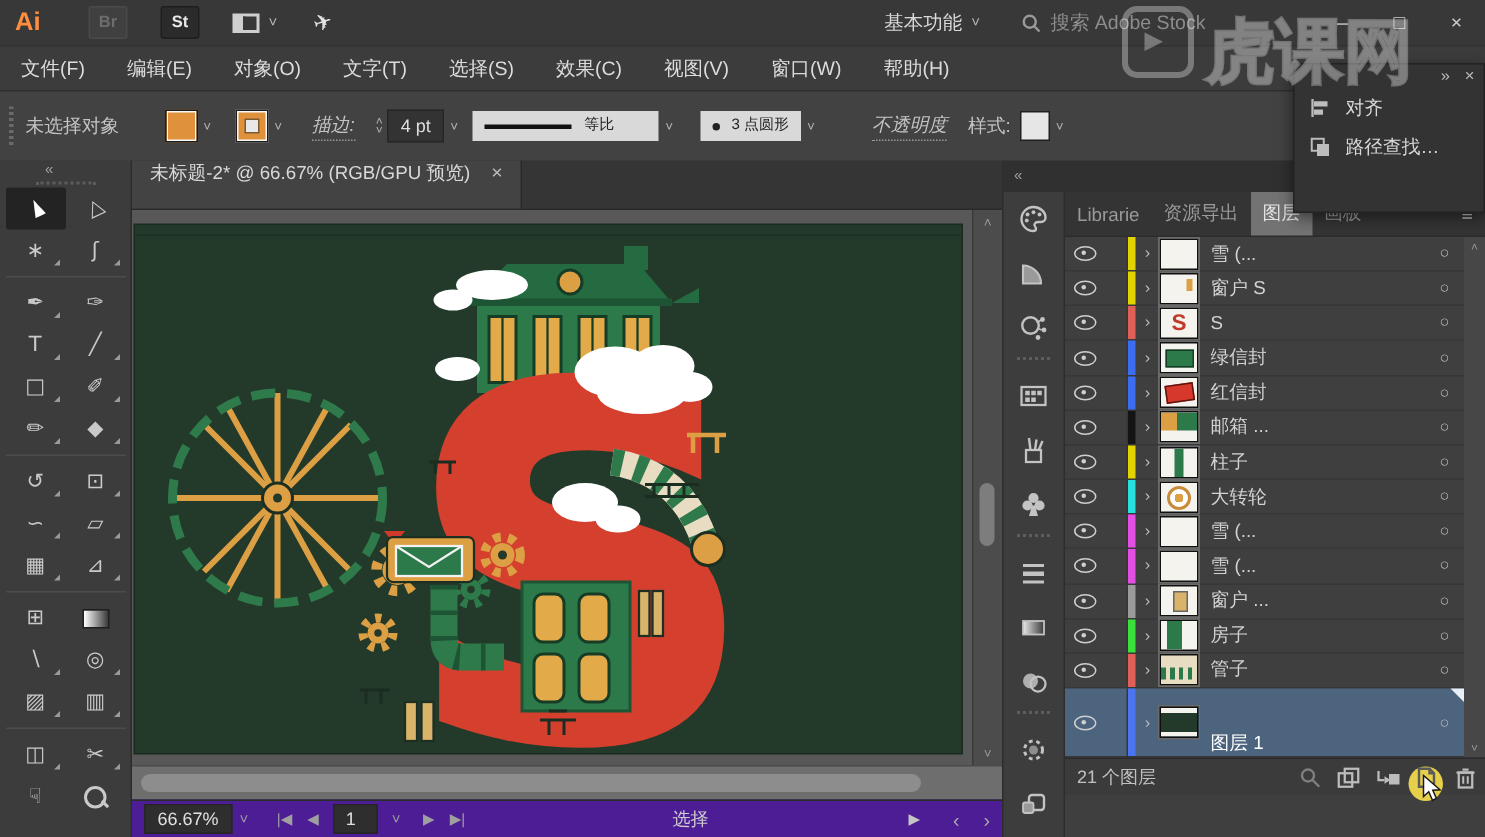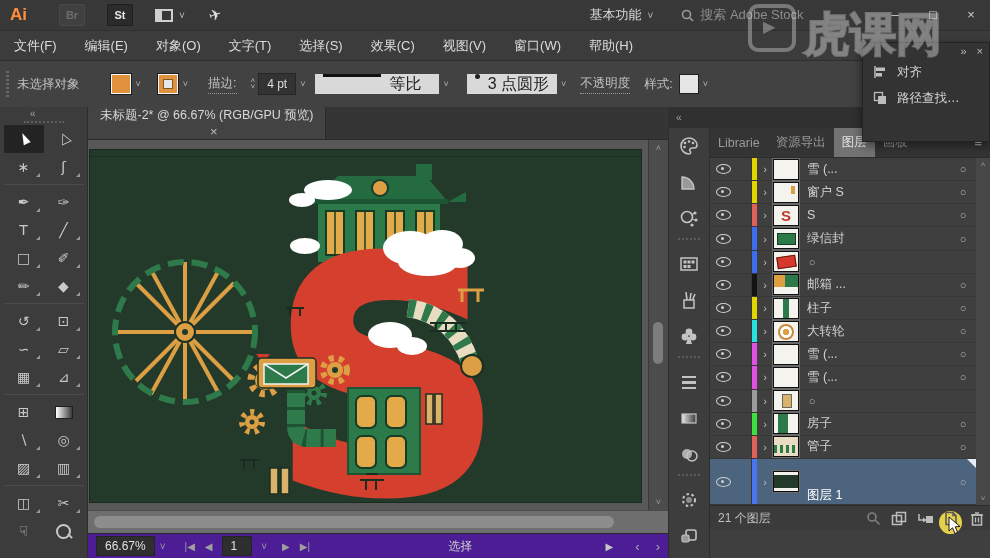--- a/index.html
+++ b/index.html
@@ -26,27 +26,27 @@
   .winbtn{width:38px;text-align:center;color:#cfcfcf;font-size:13px;line-height:30px;}
 
   
   .menubar{left:0;top:30px;width:990px;height:30px;background:#3c3c3c;display:flex;border-top:1px solid #313131;box-sizing:border-box;}
   .menu-item{padding:0 14px;color:#dcdcdc;font-size:13px;line-height:29px;}
 
   
   .optionsbar{left:0;top:60px;width:990px;height:47px;background:#424242;border-top:1px solid #2e2e2e;box-sizing:border-box;display:flex;align-items:center;}
   .grip-v{width:3px;height:26px;margin:0 8px 0 6px;background:repeating-linear-gradient(180deg,#6a6a6a 0 2px,transparent 2px 4px);}
   .opt-label{color:#c3c3c3;font-size:12.5px;margin-right:14px;white-space:nowrap;}
-  .dotted{border-bottom:1px dotted #9a9a9a;padding-bottom:1px;}
+  .dotted{border-bottom:1px dotted #9a9a9a;padding-bottom:1px;font-style:italic;}
   .swatch{width:20px;height:20px;background:#e0913c;border:1px solid #1d1d1d;box-shadow:inset 0 0 0 1px #f7f7f7;flex:none;}
   .swatch.stroke{box-shadow:inset 0 0 0 1px #f7f7f7, inset 0 0 0 5px #e0913c, inset 0 0 0 6px #7c5a2e;background:#e8e8e8;}
   .dd{color:#b5b5b5;font-size:9px;margin:0 10px 0 4px;}
   .stepper{display:flex;flex-direction:column;line-height:6px;font-size:8px;color:#b5b5b5;margin-right:3px;}
   .valbox{height:20px;line-height:20px;background:#333;border:1px solid #262626;color:#dedede;font-size:12px;padding:0 8px;white-space:nowrap;}
-  .litebox{height:20px;line-height:20px;background:#d9d9d9;color:#222;font-size:16px;padding:0 8px;display:flex;align-items:flex-start;white-space:nowrap;}
+  .litebox{height:20px;line-height:20px;background:#d9d9d9;color:#222;font-size:10px;padding:0 8px;display:flex;align-items:center;white-space:nowrap;}
   .prof-line{display:inline-block;width:58px;height:3px;background:#111;margin-right:8px;}
   .brush-dot{display:inline-block;width:5px;height:5px;border-radius:50%;background:#222;margin-right:8px;}
   .stswatch{width:18px;height:18px;background:#e6e6e6;border:1px solid #202020;}
 
   
   .toolbar{left:0;top:107px;width:88px;height:451px;background:#3c3c3c;border-right:1px solid #2d2d2d;box-sizing:border-box;}
   .tb-top{height:14px;color:#9e9e9e;font-size:10px;padding-left:30px;line-height:14px;}
   .tb-grip{width:40px;margin:0 auto 2px auto;border-top:2px dotted #5d5d5d;}
   .tools-grid{display:flex;flex-wrap:wrap;width:80px;margin:0 auto;}
   .tool{position:relative;width:40px;height:28px;text-align:center;}
@@ -54,21 +54,21 @@
   .tool.sel{background:#232323;border-radius:2px;}
   .tool.sel .tglyph{color:#fff;font-size:15px;}
   .tcorner{position:absolute;right:4px;bottom:4px;width:0;height:0;border-bottom:4px solid #9a9a9a;border-left:4px solid transparent;}
   .tool-div{width:100%;height:1px;background:#4c4c4c;margin:3px 0;}
   .tgrad{display:inline-block;width:16px;height:11px;margin-top:8px;background:linear-gradient(90deg,#fff,#3a3a3a);border:1px solid #1f1f1f;}
   .tzoom{position:relative;display:inline-block;width:11px;height:11px;margin-top:7px;border:2px solid #c9c9c9;border-radius:50%;}
   .tzoom::after{content:"";position:absolute;left:9px;top:9px;width:6px;height:2px;background:#c9c9c9;transform:rotate(45deg);}
 
   
   .tabbar{left:88px;top:107px;width:580px;height:33px;background:#353535;border-bottom:1px solid #2a2a2a;box-sizing:border-box;display:flex;}
-  .doctab{height:32px;background:#434343;display:flex;align-items:center;padding:0 12px;color:#d8d8d8;font-size:12.5px;border-right:1px solid #2a2a2a;flex-direction:column;}
+  .doctab{height:32px;background:#434343;display:flex;align-items:flex-start;padding:0 12px;color:#d8d8d8;font-size:12.5px;border-right:1px solid #2a2a2a;}
   .doctab .close{margin-left:14px;color:#bdbdbd;font-size:13px;}
 
   
   .canvas{left:88px;top:140px;width:560px;height:370px;background:#585858;}
   .artboard{position:absolute;left:2px;top:10px;width:551px;height:352px;background:#233a2b;box-shadow:0 0 0 1px #1a2a1f;}
   .vscroll{left:648px;top:140px;width:20px;height:370px;background:#4c4c4c;border-left:1px solid #3a3a3a;box-sizing:border-box;}
   .vscroll .arr{position:absolute;left:0;width:100%;text-align:center;color:#9a9a9a;font-size:9px;}
   .vthumb{position:absolute;left:4px;top:182px;width:10px;height:42px;background:#7d7d7d;border-radius:6px;}
   .hscroll{left:88px;top:510px;width:580px;height:23px;background:#6e6e6e;border-top:1px solid #4a4a4a;box-sizing:border-box;}
   .hthumb{position:absolute;left:6px;top:5px;width:520px;height:12px;background:#8d8d8d;border-radius:6px;}
@@ -210,21 +210,21 @@
     <span class="litebox" style="width:108px;">
       <span class="prof-line"></span>
       <span>等比</span>
     </span>
     <span class="dd">˅</span>
     <span class="litebox" style="margin-left:8px;">
       <span class="brush-dot"></span>
       <span>3 点圆形</span>
     </span>
     <span class="dd">˅</span>
-    <span class="opt-label dotted" style="margin-left:4px;text-align:center;">不透明度</span>
+    <span class="opt-label dotted" style="margin-left:28px;text-align:center;">不透明度</span>
     <span class="opt-label" style="margin-right:6px;">样式:</span>
     <span class="stswatch"></span>
     <span class="dd">˅</span>
   </div>
 
   <div class="abs toolbar">
     <div class="tb-top">«</div>
     <div class="tb-grip"></div>
     <div class="tools-grid">
         <div class="tool sel"><span class="tglyph" style="transform: rotate(-115deg);">►</span></div>
@@ -550,20 +550,21 @@
           <span class="lscroll"></span>
         </div>
         <div class="lrow">
           <span class="eye">
             <i></i>
           </span>
           <span class="lock"></span>
           <span class="cbar" style="background: rgb(60, 108, 240);"></span>
           <span class="larrow">›</span>
           <span class="thumb t-env-red"></span>
+          <span class="lname">红信封</span>
           <span class="ltarget">○</span>
           <span class="lscroll"></span>
         </div>
         <div class="lrow">
           <span class="eye">
             <i></i>
           </span>
           <span class="lock"></span>
           <span class="cbar" style="background: rgb(20, 20, 20);"></span>
           <span class="larrow">›</span>
@@ -621,20 +622,21 @@
           <span class="lscroll"></span>
         </div>
         <div class="lrow">
           <span class="eye">
             <i></i>
           </span>
           <span class="lock"></span>
           <span class="cbar" style="background: rgb(155, 155, 155);"></span>
           <span class="larrow">›</span>
           <span class="thumb t-window"></span>
+          <span class="lname">窗户 ...</span>
           <span class="ltarget">○</span>
           <span class="lscroll"></span>
         </div>
         <div class="lrow">
           <span class="eye">
             <i></i>
           </span>
           <span class="lock"></span>
           <span class="cbar" style="background: rgb(60, 224, 60);"></span>
           <span class="larrow">›</span>

